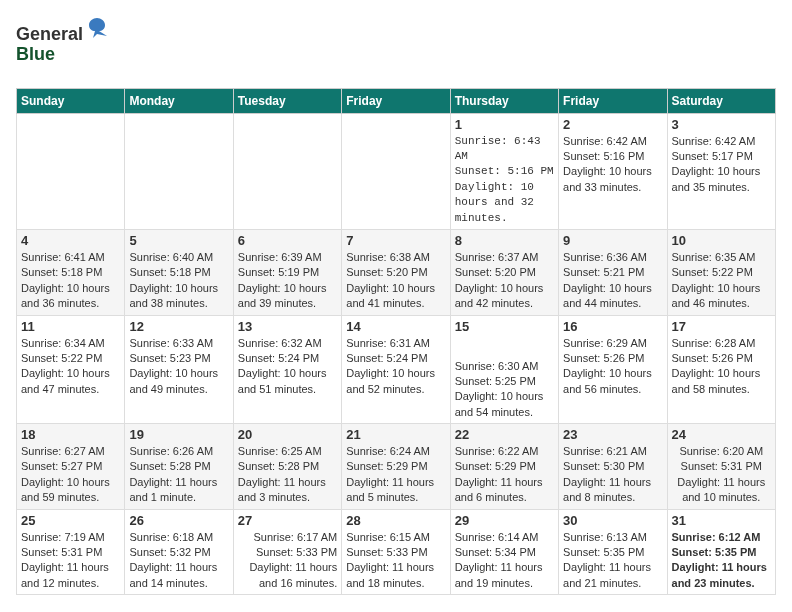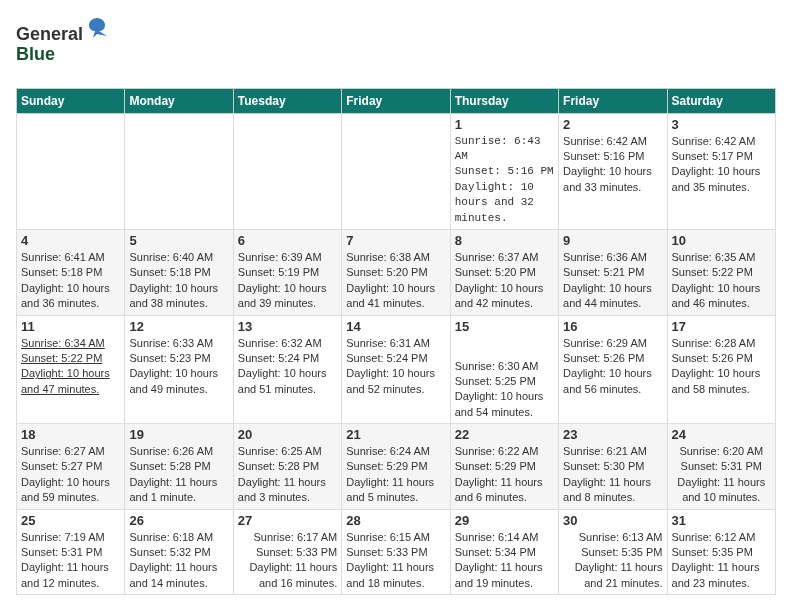--- a/index.html
+++ b/index.html
@@ -174,21 +174,21 @@
         <td>
           <div class="day-number">10</div>
           <div class="day-info" style="white-space: pre-line;">Sunrise: 6:35 AM
 Sunset: 5:22 PM
 Daylight: 10 hours and 46 minutes.</div>
         </td>
       </tr>
       <tr>
         <td>
           <div class="day-number">11</div>
-          <div class="day-info" style="white-space: pre-line; text-decoration: underline;">Sunrise: 6:34 AM
+          <div class="day-info" style="white-space: pre-line;">Sunrise: 6:34 AM
 Sunset: 5:22 PM
 Daylight: 10 hours and 47 minutes.</div>
         </td>
         <td>
           <div class="day-number">12</div>
           <div class="day-info" style="white-space: pre-line;">Sunrise: 6:33 AM
 Sunset: 5:23 PM
 Daylight: 10 hours and 49 minutes.</div>
         </td>
         <td>
@@ -292,25 +292,25 @@
 Daylight: 11 hours and 18 minutes.</div>
         </td>
         <td>
           <div class="day-number">29</div>
           <div class="day-info" style="white-space: pre-line;">Sunrise: 6:14 AM
 Sunset: 5:34 PM
 Daylight: 11 hours and 19 minutes.</div>
         </td>
         <td>
           <div class="day-number">30</div>
-          <div class="day-info" style="white-space: pre-line; text-align: right;">Sunrise: 6:13 AM
+          <div class="day-info" style="white-space: pre-line;">Sunrise: 6:13 AM
 Sunset: 5:35 PM
 Daylight: 11 hours and 21 minutes.</div>
         </td>
         <td>
           <div class="day-number">31</div>
-          <div class="day-info" style="white-space: pre-line;">Sunrise: 6:12 AM
+          <div class="day-info" style="white-space: pre-line; font-weight: bold;">Sunrise: 6:12 AM
 Sunset: 5:35 PM
 Daylight: 11 hours and 23 minutes.</div>
         </td>
       </tr>
     </tbody>
 </table>
 
 </body></html>

